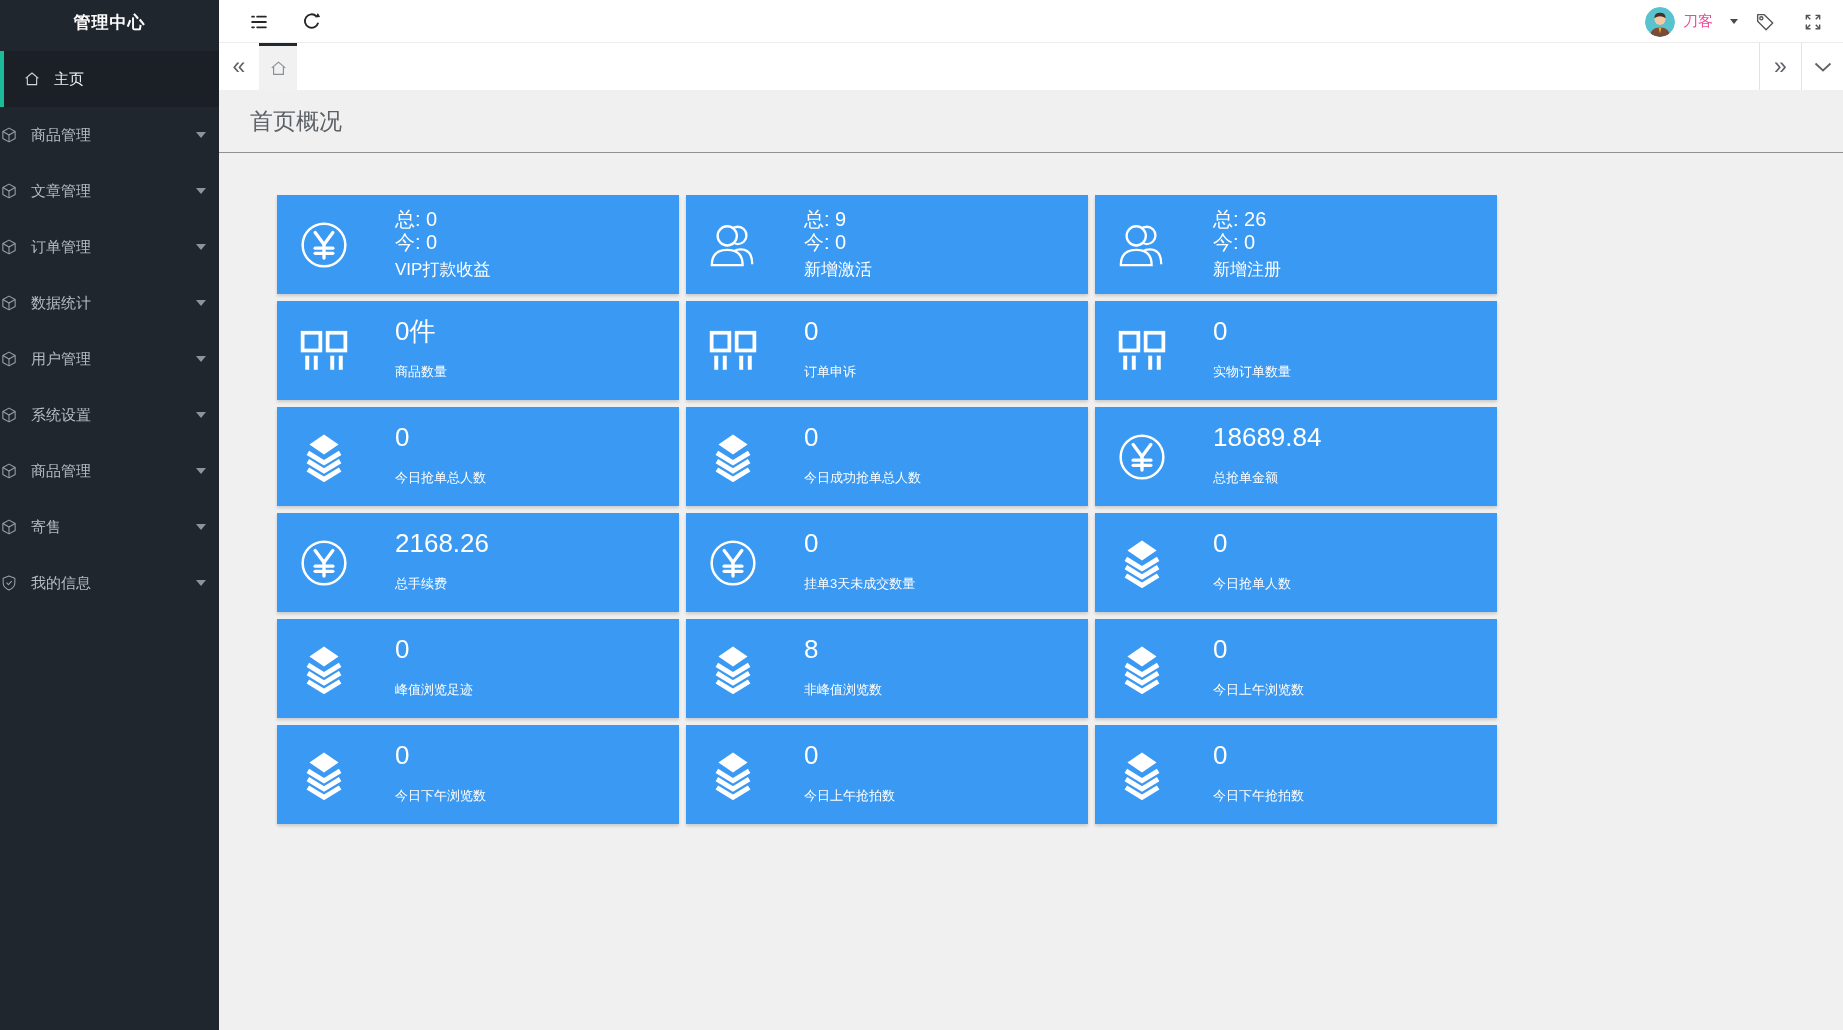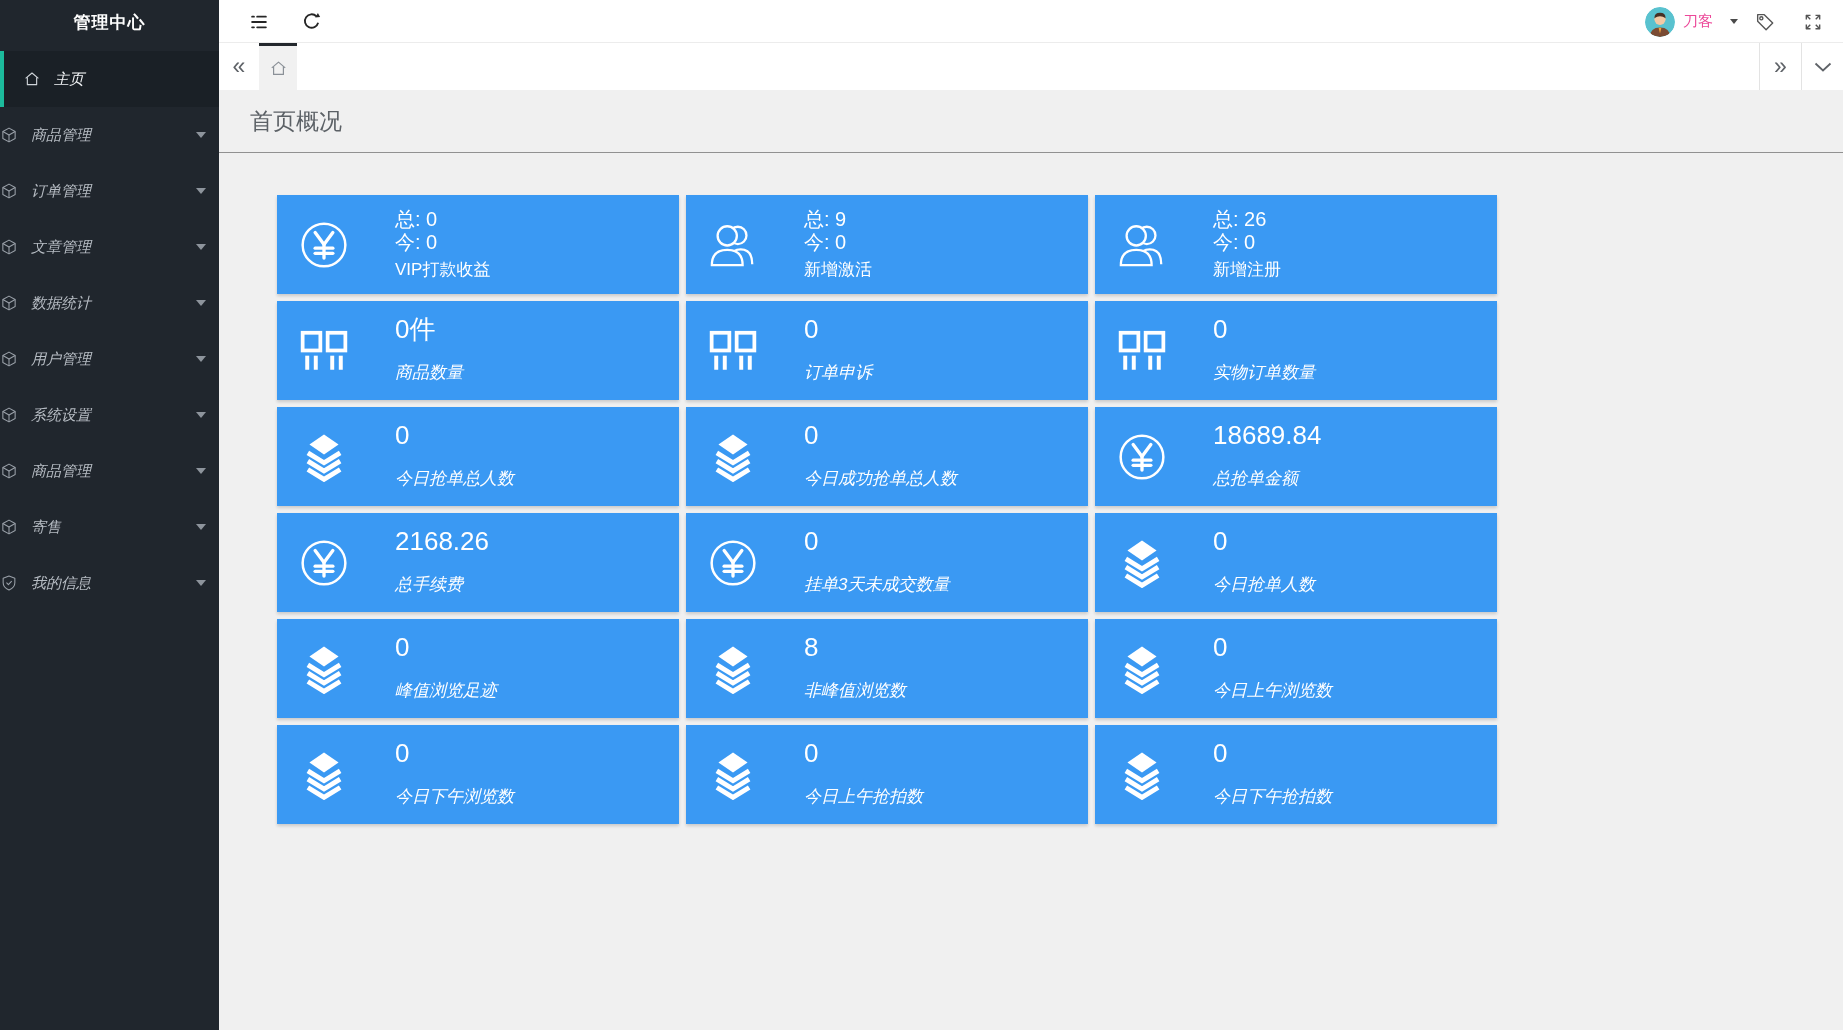--- a/index.html
+++ b/index.html
@@ -12,21 +12,21 @@
   svg { display:block; }
 
   
   .sidebar { position:absolute; left:0; top:0; width:219px; height:1030px; background:#20262d; z-index:3; }
   .s-title { height:43px; line-height:46px; text-align:center; color:#ffffff; font-size:17px; font-weight:bold; letter-spacing:1px; }
   .menu { padding-top:8px; }
   .s-item { position:relative; height:56px; display:flex; align-items:center; color:#b6bcc3; cursor:pointer; }
   .s-item.active { background:#1a2026; border-left:4px solid #1cbb9c; padding-left:19px; color:#f2f4f6; }
   .s-ic { width:18px; height:18px; color:#9aa1a9; margin-right:13px; flex:none; }
   .s-item.active .s-ic { color:#cfd4d9; }
-  .s-lb { font-size:15px; white-space:nowrap;font-style:italic; }
+  .s-lb { font-size:15px; white-space:nowrap; }
   .caret { position:absolute; right:13px; top:50%; margin-top:-3px; width:0; height:0;
            border-left:5px solid transparent; border-right:5px solid transparent; border-top:6px solid #8d949c; }
 
   
   .topbar { position:absolute; left:219px; top:0; right:0; height:43px; background:#ffffff; border-bottom:1px solid #ececec; z-index:2; }
   .tb-btn { position:absolute; top:0; height:43px; width:40px; display:flex; align-items:center; justify-content:center; cursor:pointer; color:#262626; }
   .tb-menu { left:20px; }
   .tb-refresh { left:72px; }
   .tb-user { position:absolute; right:105px; top:0; height:43px; display:flex; align-items:center; cursor:pointer; }
   .tb-avatar { width:30px; height:30px; border-radius:50%; overflow:hidden; flex:none; }
@@ -52,21 +52,21 @@
   .page-title { font-size:23px; color:#5c6166; }
 
   .cards { padding:42px 0 0 58px; display:grid; grid-template-columns:repeat(3,402px); grid-auto-rows:99px; column-gap:46px; row-gap:24px;gap:7px; }
   .card { background:#3a99f3; color:#ffffff; display:flex; align-items:center; padding-left:22px; box-shadow:0 2px 3px rgba(0,0,0,0.16); }
   .c-ic { width:50px; height:50px; color:#ffffff; flex:none; margin-right:46px; }
   .c-ic svg { width:100%; height:100%; }
   .c-tx { display:flex; flex-direction:column; }
   .t3 .ln { font-size:20px; line-height:23px; }
   .t3 .lb { font-size:17px; margin-top:4px; }
   .t2 .vl { font-size:26px; line-height:22px; }
-  .t2 .lb { font-size:17px; margin-top:21px;font-style:italic; }
+  .t2 .lb { font-size:13px; margin-top:21px; }
 </style>
 </head>
 <body>
 
 <svg width="0" height="0" style="position:absolute" aria-hidden="true">
   <defs>
     <symbol id="i-home" viewBox="0 0 24 24">
       <g fill="none" stroke="currentColor" stroke-width="1.5" stroke-linejoin="round">
         <path d="M3.5 11.2 L12 4 L20.5 11.2"></path>
         <path d="M5.8 9.6 L5.8 19.5 L18.2 19.5 L18.2 9.6"></path>
@@ -183,28 +183,28 @@
       <svg class="s-ic">
           <use href="#i-cube"></use>
         </svg>
       <span class="s-lb">商品管理</span>
       <span class="caret"></span>
     </div>
     <div class="s-item">
       <svg class="s-ic">
           <use href="#i-cube"></use>
         </svg>
+      <span class="s-lb">文章管理</span>
+      <span class="caret"></span>
+    </div>
+    <div class="s-item">
+      <svg class="s-ic">
+          <use href="#i-cube"></use>
+        </svg>
       <span class="s-lb">订单管理</span>
-      <span class="caret"></span>
-    </div>
-    <div class="s-item">
-      <svg class="s-ic">
-          <use href="#i-cube"></use>
-        </svg>
-      <span class="s-lb">文章管理</span>
       <span class="caret"></span>
     </div>
     <div class="s-item">
       <svg class="s-ic">
           <use href="#i-cube"></use>
         </svg>
       <span class="s-lb">数据统计</span>
       <span class="caret"></span>
     </div>
     <div class="s-item">

